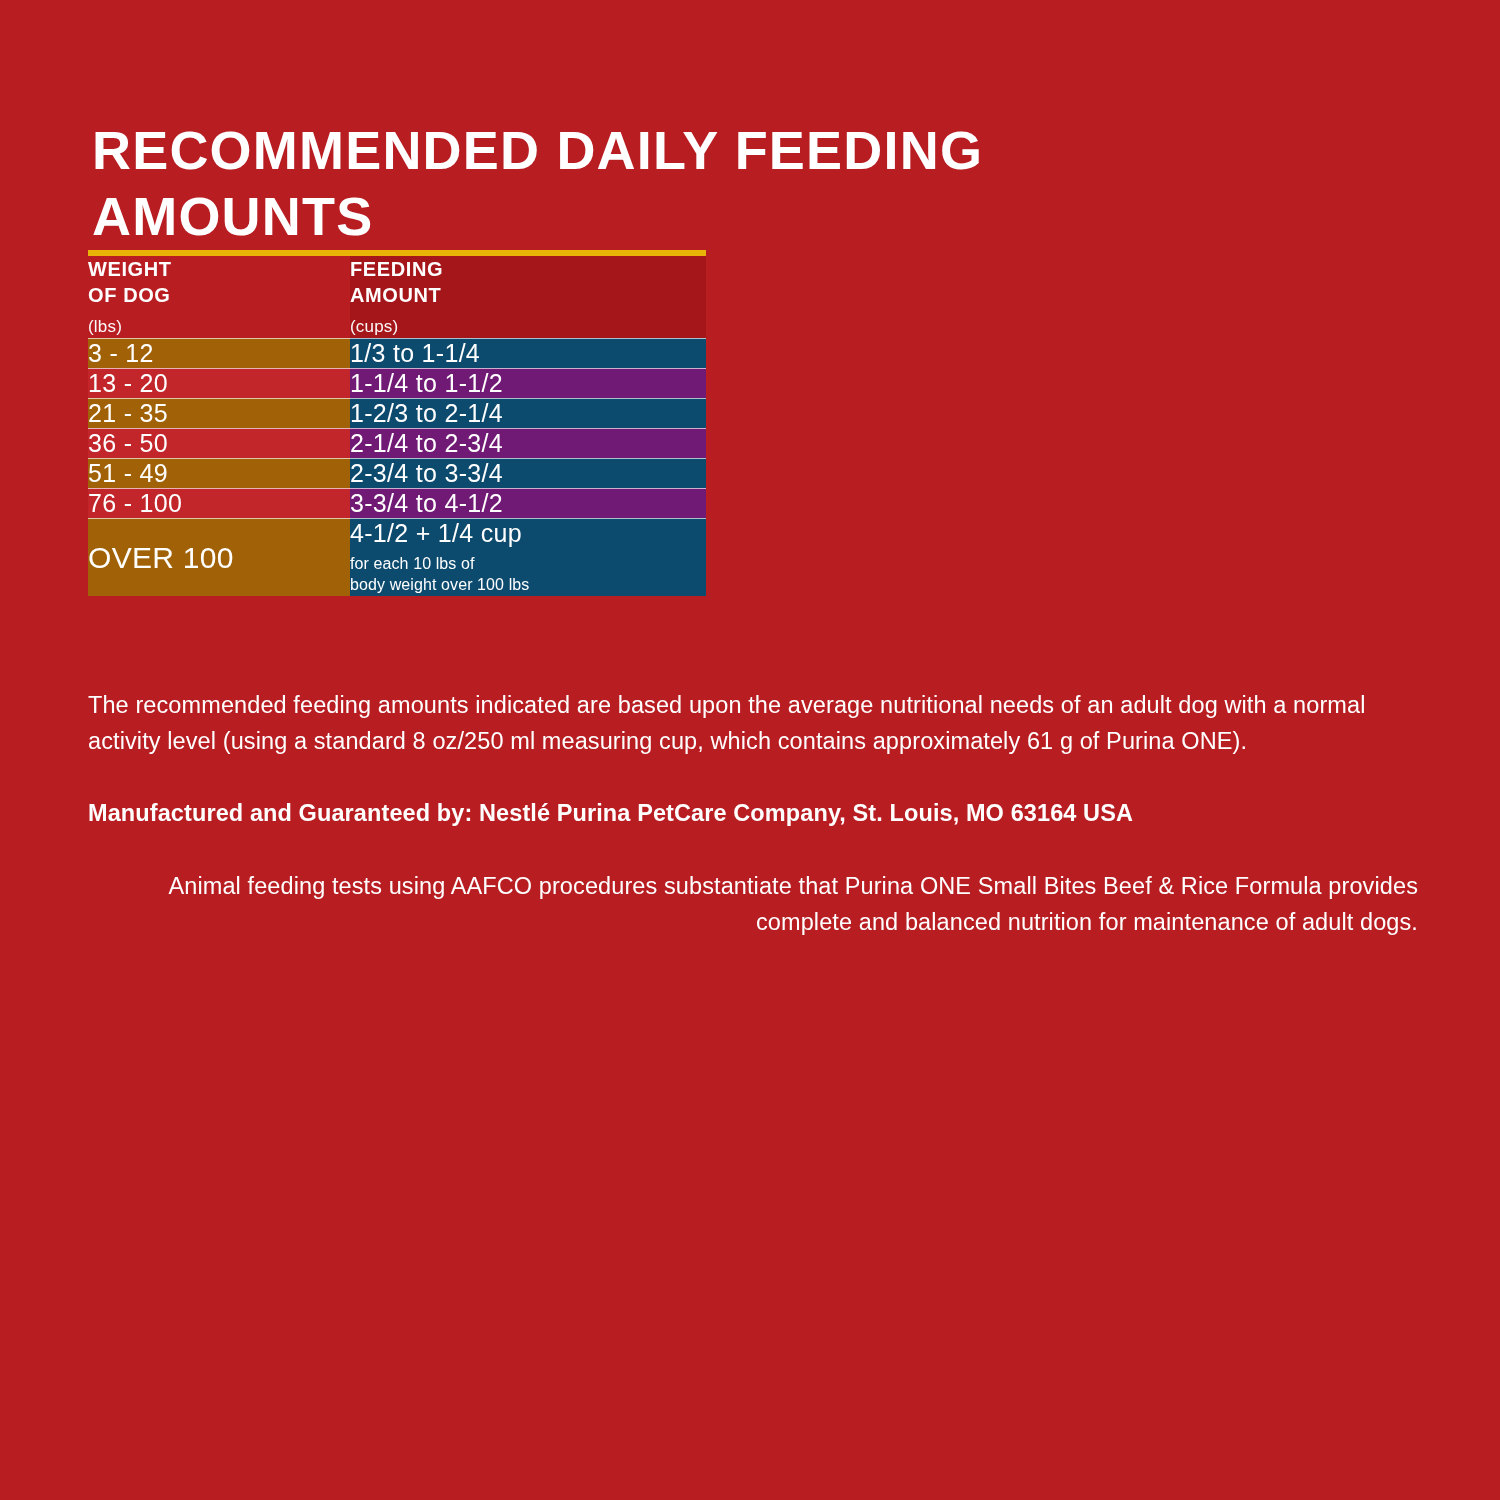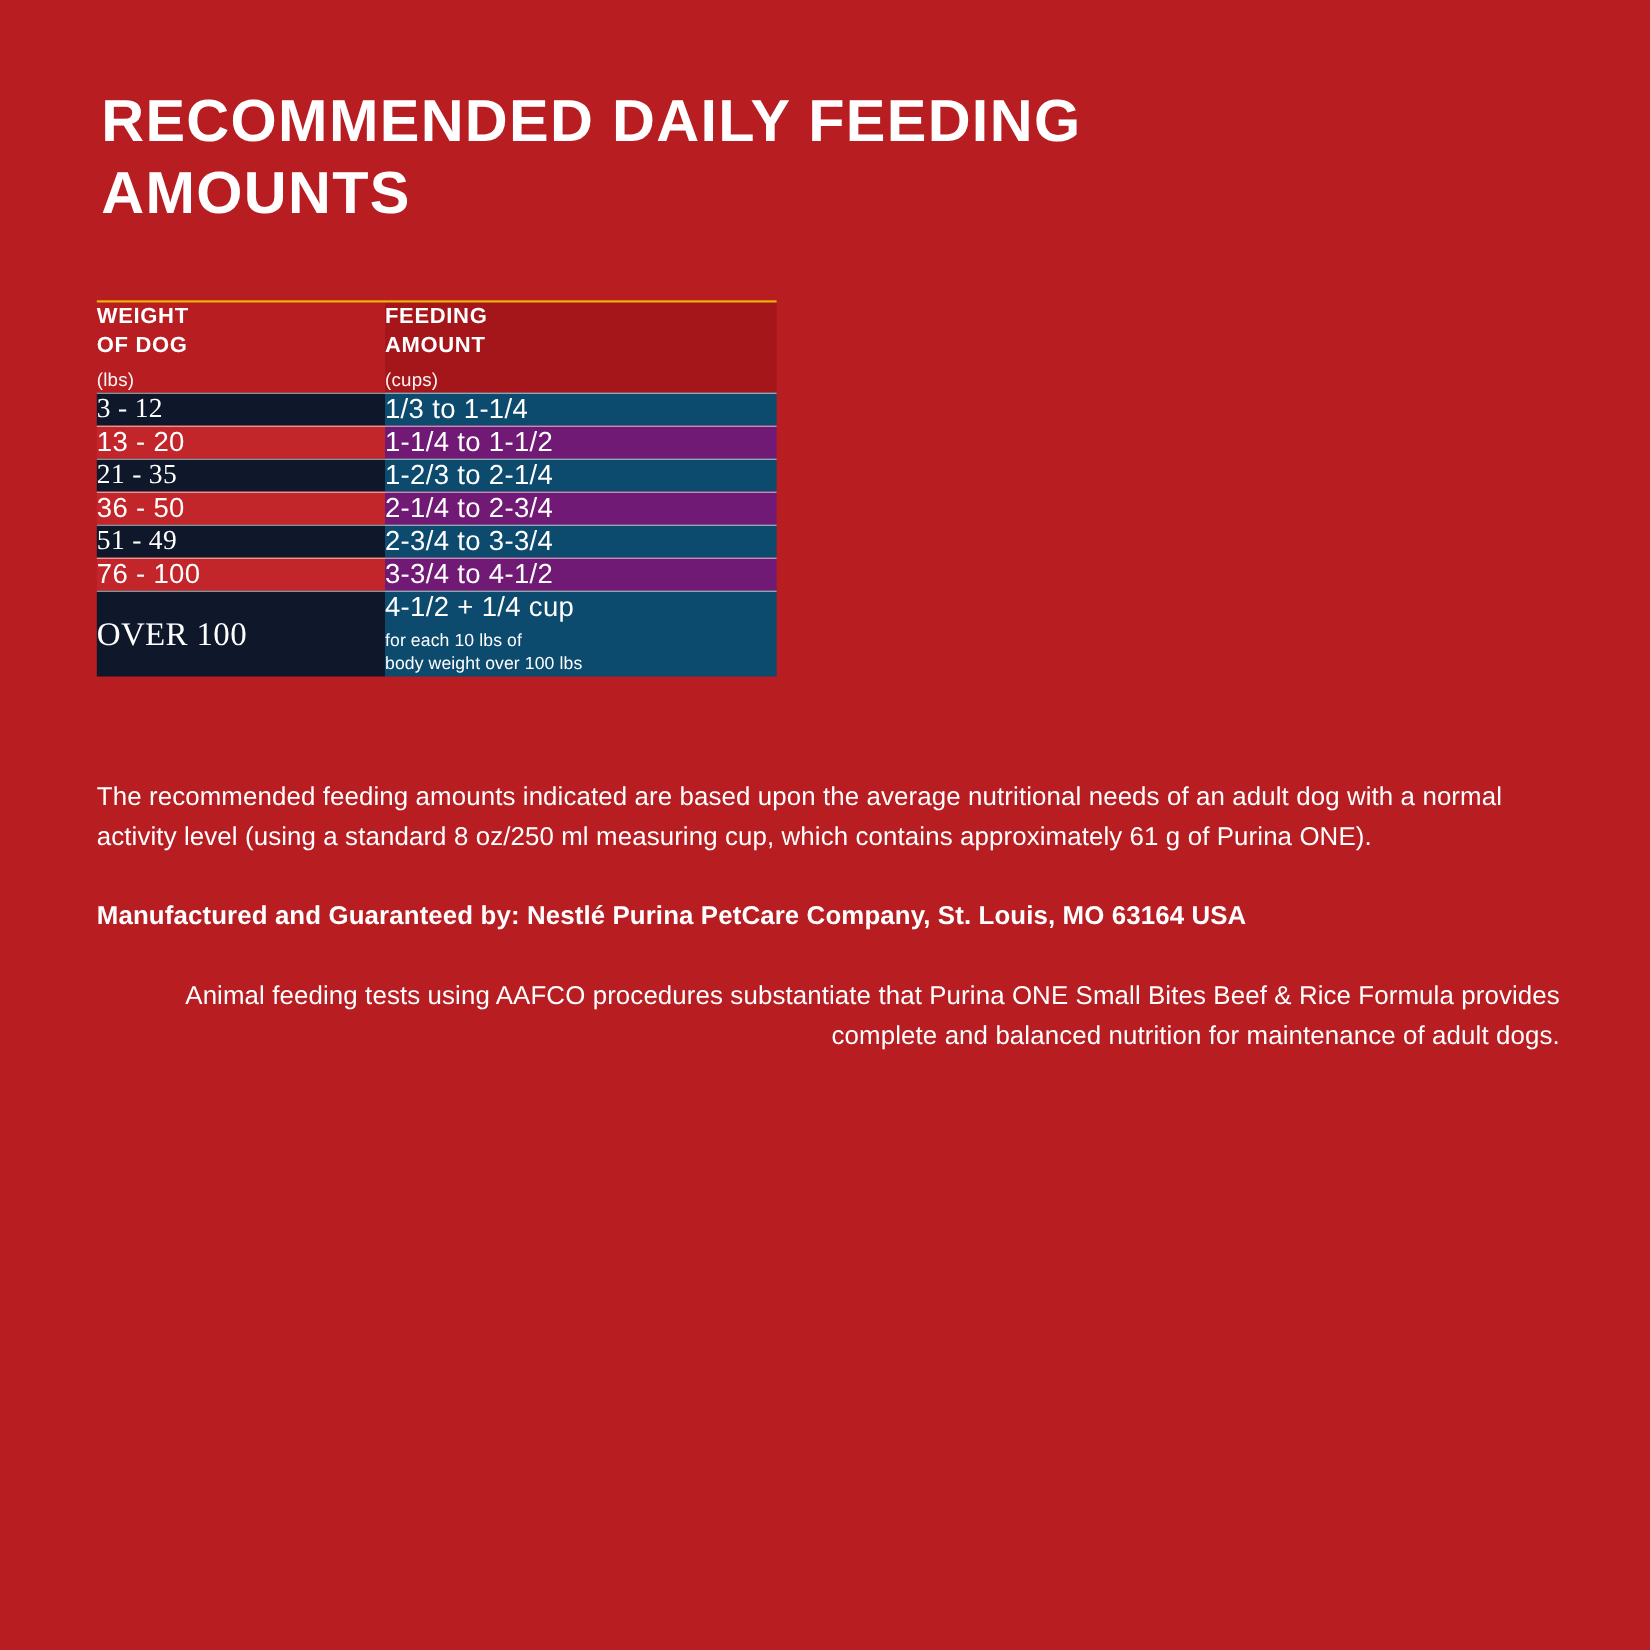--- a/index.html
+++ b/index.html
@@ -12,38 +12,37 @@
     background: #b81d22;
     font-family: "Liberation Sans", sans-serif;
     color: #ffffff;
     overflow: hidden;
   }
   .page {
     position: relative;
     width: 1500px;
     height: 1184px;
     box-sizing: border-box;
-    padding: 78px 88px 0 88px;
+    padding: 118px 88px 0 88px;
   }
   .title {
     font-size: 54px;
     font-weight: bold;
     letter-spacing: 1.2px;
     line-height: 1.22;
     margin: 0 0 0 4px;
     max-width: 1000px;
     text-transform: uppercase;
   }
 
   
   .table {
-    margin-top: 63px;
     width: 618px;
     border-collapse: collapse;
-    border-top: 2px solid #eab308;
+    border-top: 6px solid #eab308;
   }
   .table td, .table th {
     padding: 0;
     text-align: left;
     vertical-align: middle;
   }
   .col-weight { width: 262px; }
   .col-amount { width: 356px; }
 
   .head-cell {
@@ -63,21 +62,21 @@
   }
   .head-weight { background: #b81d22; }
   .head-amount { background: #a5161b; }
 
   .row-cell {
     font-size: 25px;
     letter-spacing: 0.3px;
     padding: 17px 0 18px 30px;
     border-top: 1px solid rgba(255,255,255,0.65);
   }
-  .cell-weight-a { background: #0f172a; font-family: Liberation Serif, serif; }
+  .cell-weight-a { background: #a16207; }
   .cell-weight-b { background: #c2262b; }
   .cell-amount-a { background: #0c4a6e; }
   .cell-amount-b { background: #701a75; }
 
   .last-weight {
     font-size: 30px;
     padding-top: 28px;
     padding-bottom: 30px;
   }
   .last-amount {

